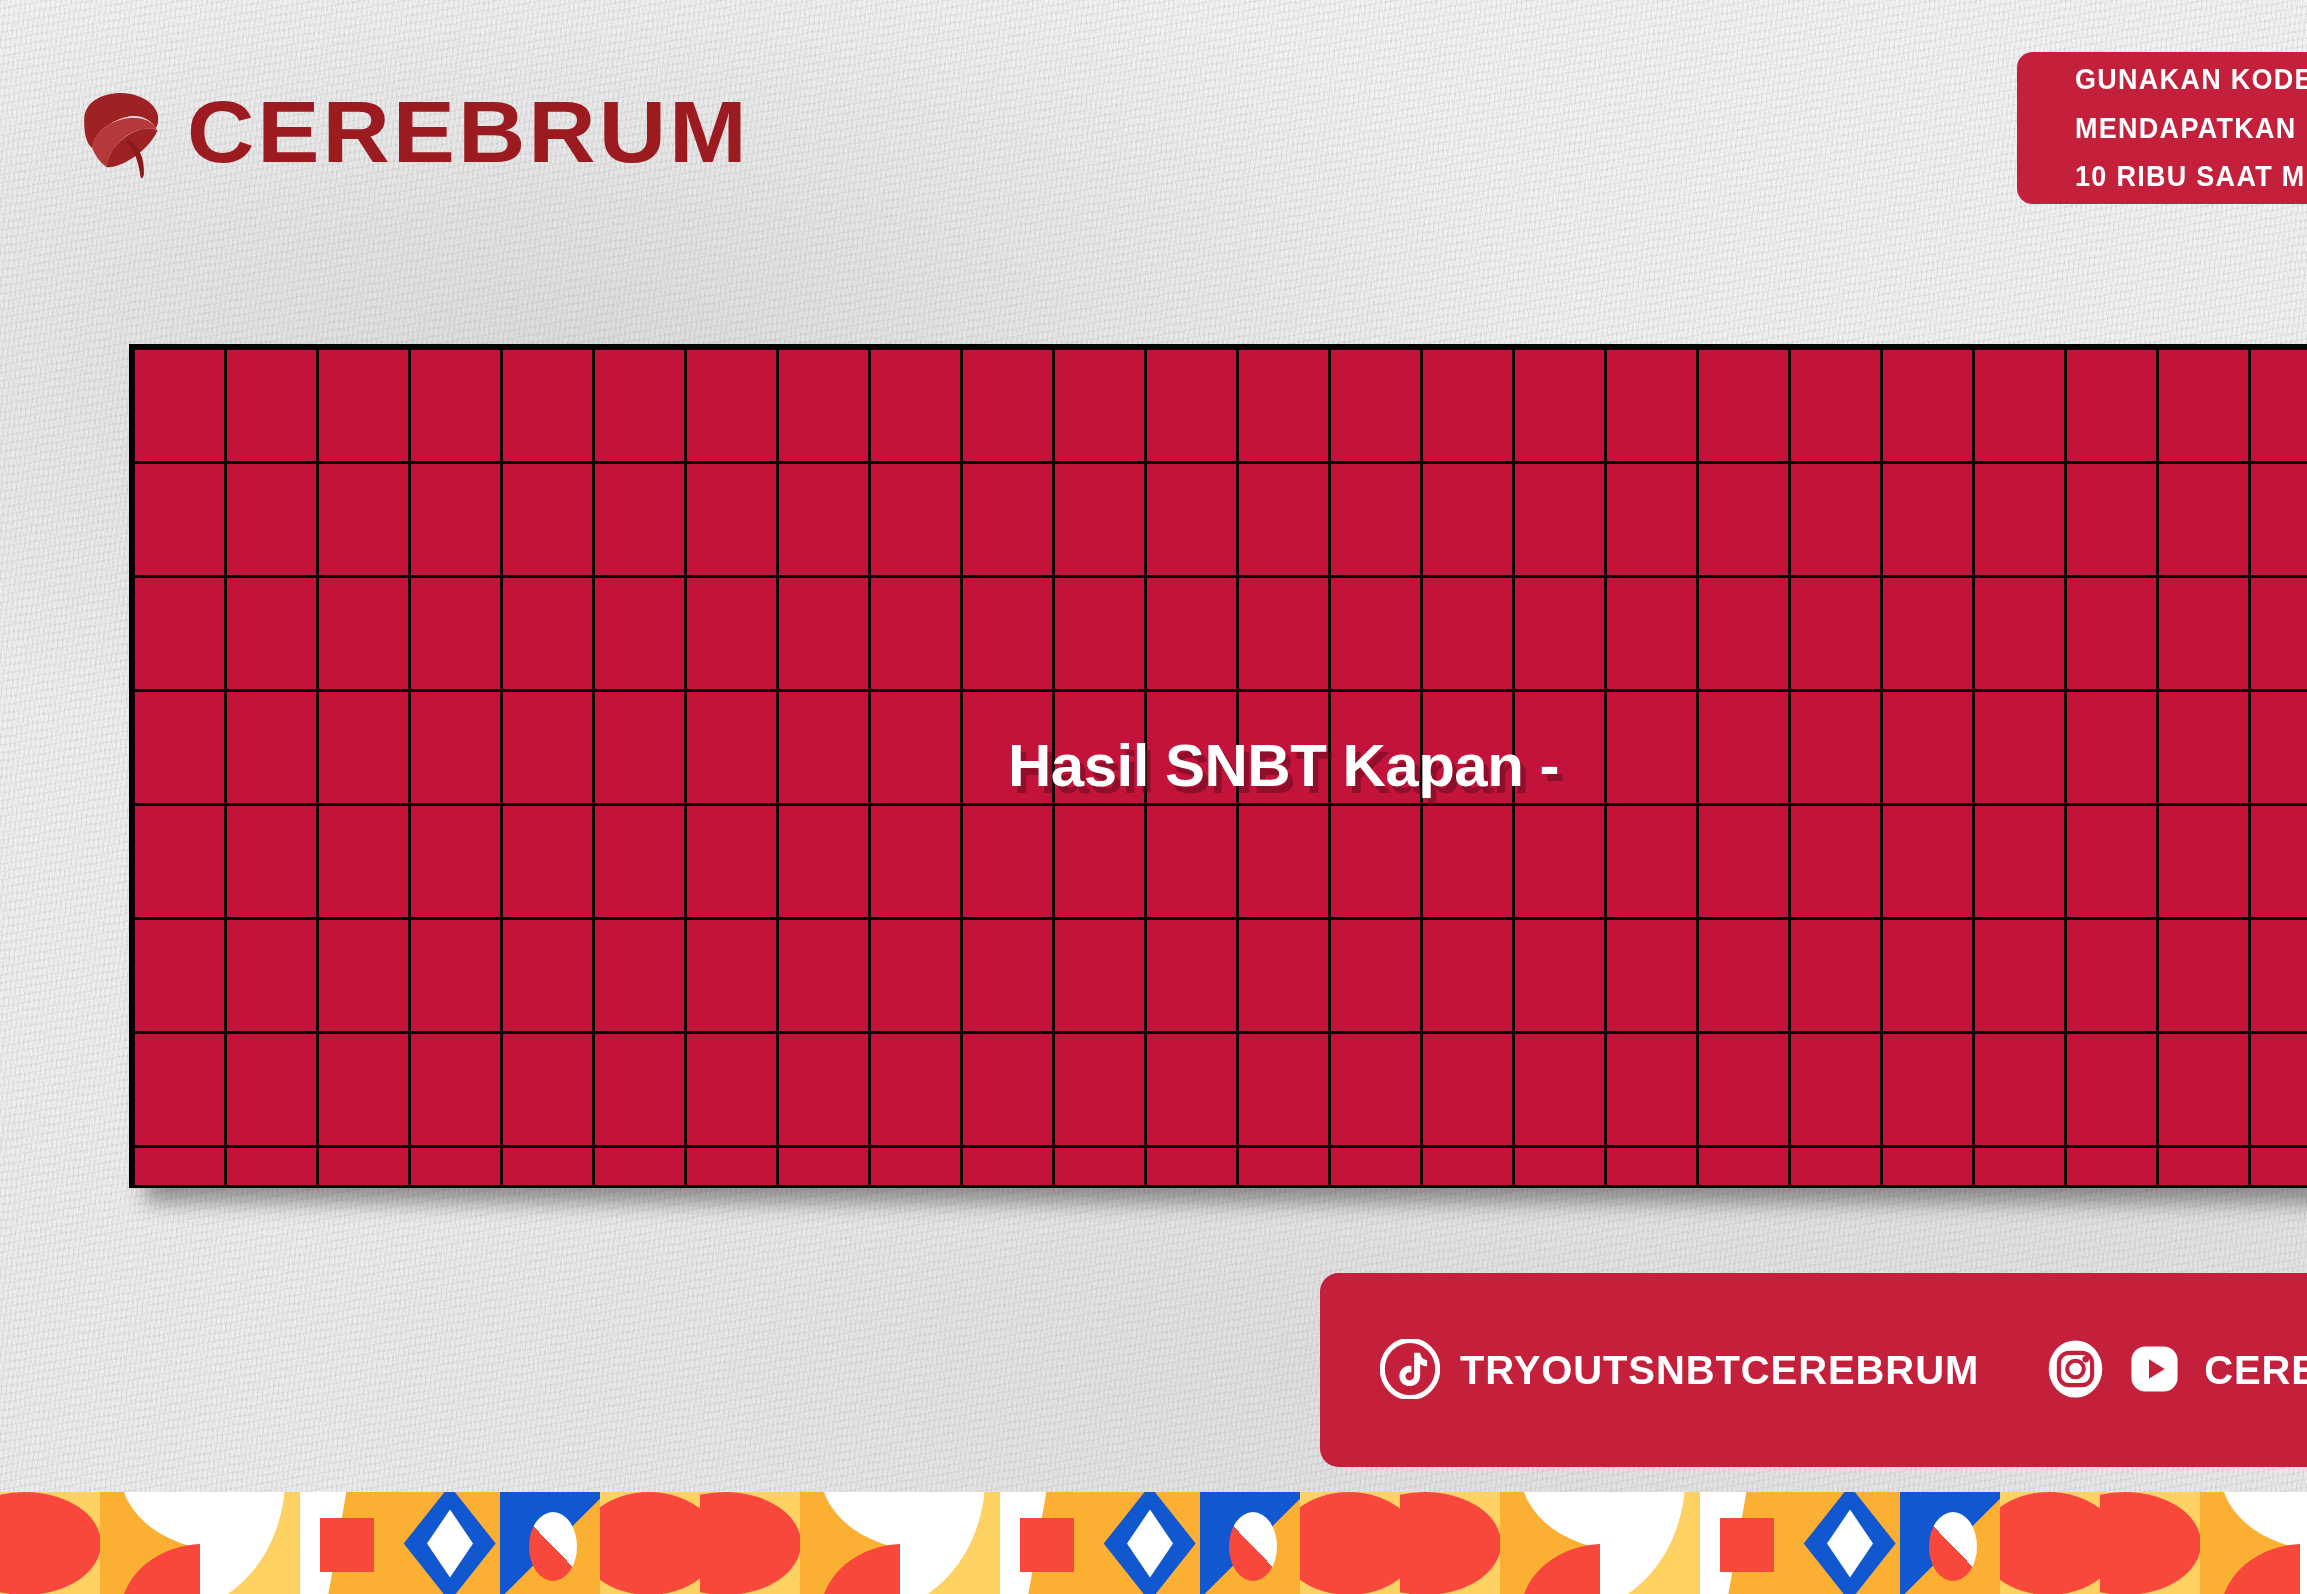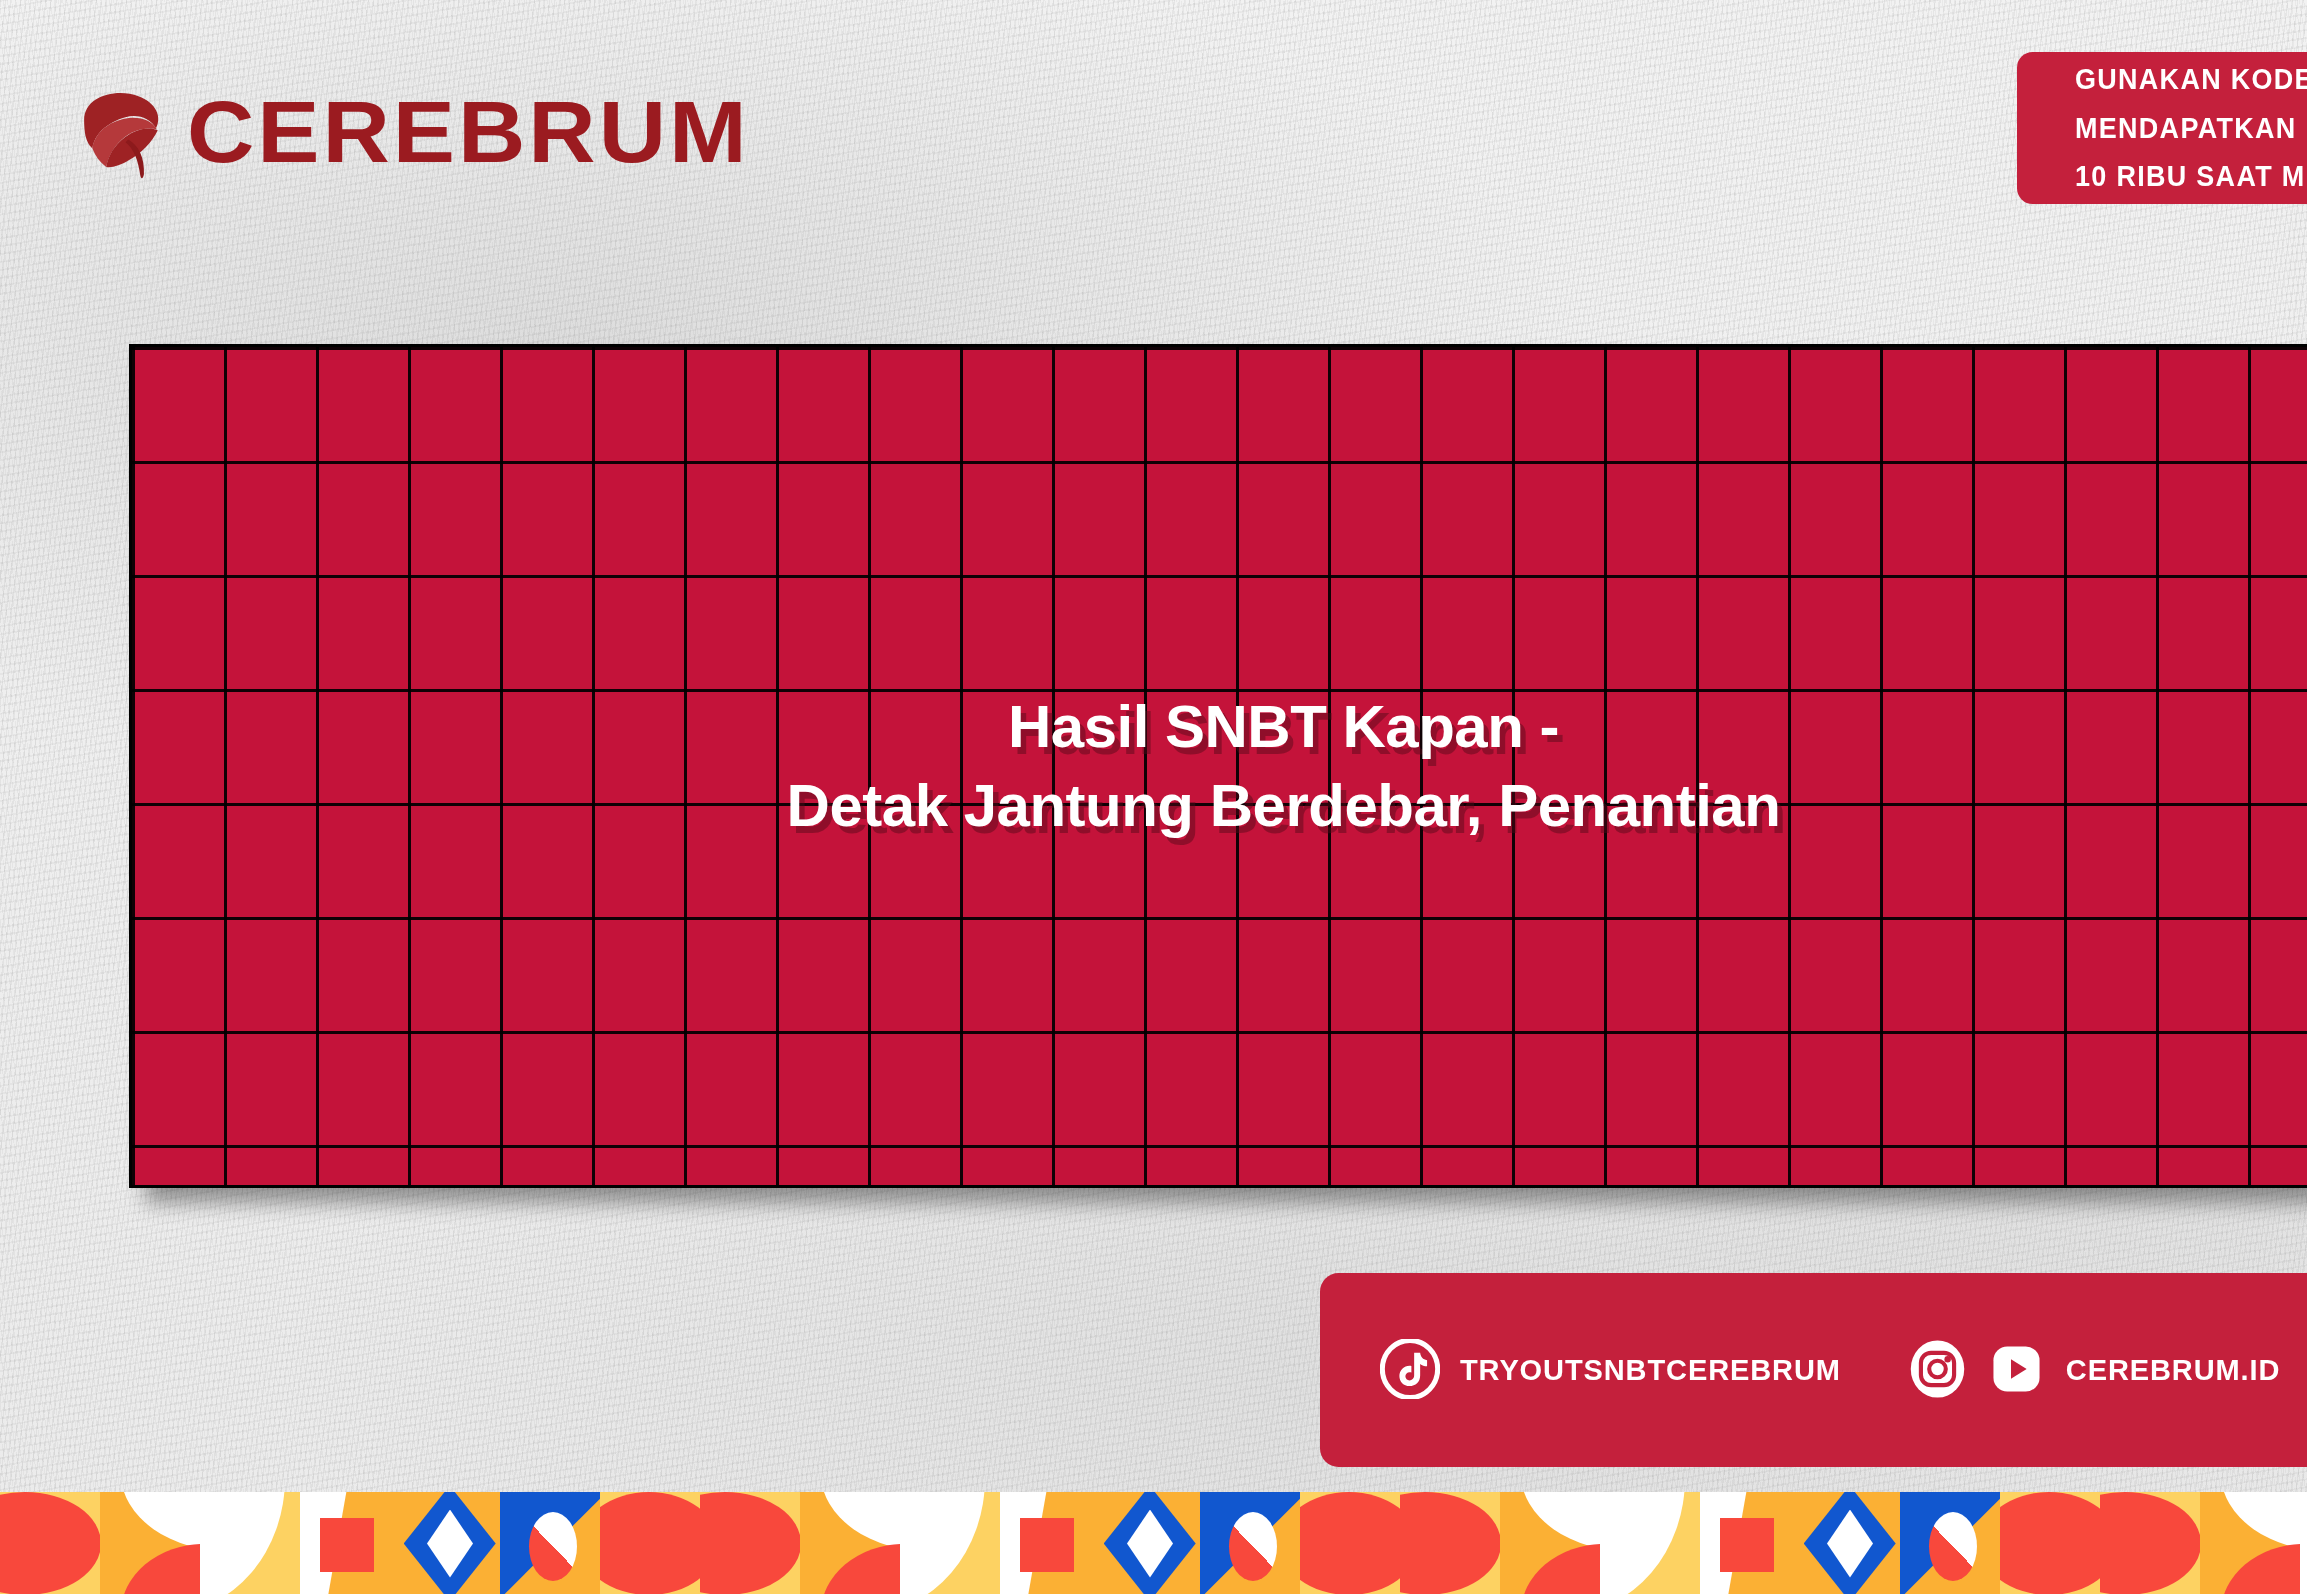--- a/index.html
+++ b/index.html
@@ -65,21 +65,21 @@
     color:#fff;font-size:60px;font-weight:700;line-height:1.26;text-align:center;
     letter-spacing:-0.5px;white-space:nowrap;
     text-shadow:5.5px 6.5px 0 rgba(85,10,25,.48);
   }
 
   
   #social{
     position:absolute;left:1320px;top:1273px;width:1283px;height:194px;
     background:#C4203C;border-radius:18.5px;display:flex;align-items:center;gap:20px;padding-left:60px;
   }
-  #social .label{color:#fff;font-size:29px;font-weight:700;letter-spacing:0.9px;white-space:nowrap;}
+  #social .label{color:#fff;font-size:40px;font-weight:700;letter-spacing:0.9px;white-space:nowrap;}
   #social .gap{width:27px;}
 
   
   #strip{position:absolute;left:0;bottom:0;width:3189px;height:103px;display:flex;overflow:hidden;}
   .tile{width:100px;height:103px;position:relative;flex:none;overflow:hidden;}
   .t-a{background:#FDD262;}
   .t-a::after{content:"";position:absolute;left:-51px;top:0;width:152px;height:103px;border-radius:50%;background:#F8483C;}
   .t-b{background:#FBB034;}
   .t-b::after{content:"";position:absolute;left:21px;top:52px;width:83px;height:69px;border-radius:100% 0 0 0;background:#F8483C;}
   .t-b::before{content:"";position:absolute;left:21px;top:-18.5px;width:111px;height:78px;border-radius:0 0 0 100%;background:#fff;}
@@ -120,21 +120,20 @@
     <span>MENDAPATKAN POTONGAN MULAI</span>
     <span>10 RIBU SAAT MEMBELI PAKET</span>
   </div>
 
 </div>
 
 <div id="panel">
   <div class="grid"></div>
   <div class="headline">
     <span>Hasil SNBT Kapan -</span>
-    <span>Detak Jantung Berdebar, Penantian</span>
   </div>
 </div>
 
 <div id="social">
   <span>
     <svg width="60" height="60" viewBox="0 0 130 130">
       <ellipse cx="65" cy="65" rx="60" ry="62" fill="none" stroke="#fff" stroke-width="11"></ellipse>
       <path d="M74 30h13c1 9 6 15 15 16v13c-6 0-11-2-15-5v25c0 14-10 23-23 23s-22-10-22-22 10-22 22-22c2 0 3 0 4 .4v14c-1-.4-2-.6-4-.6-5 0-9 4-9 9s4 9 9 9 10-4 10-11z" fill="#fff"></path>
     </svg>
   </span>

